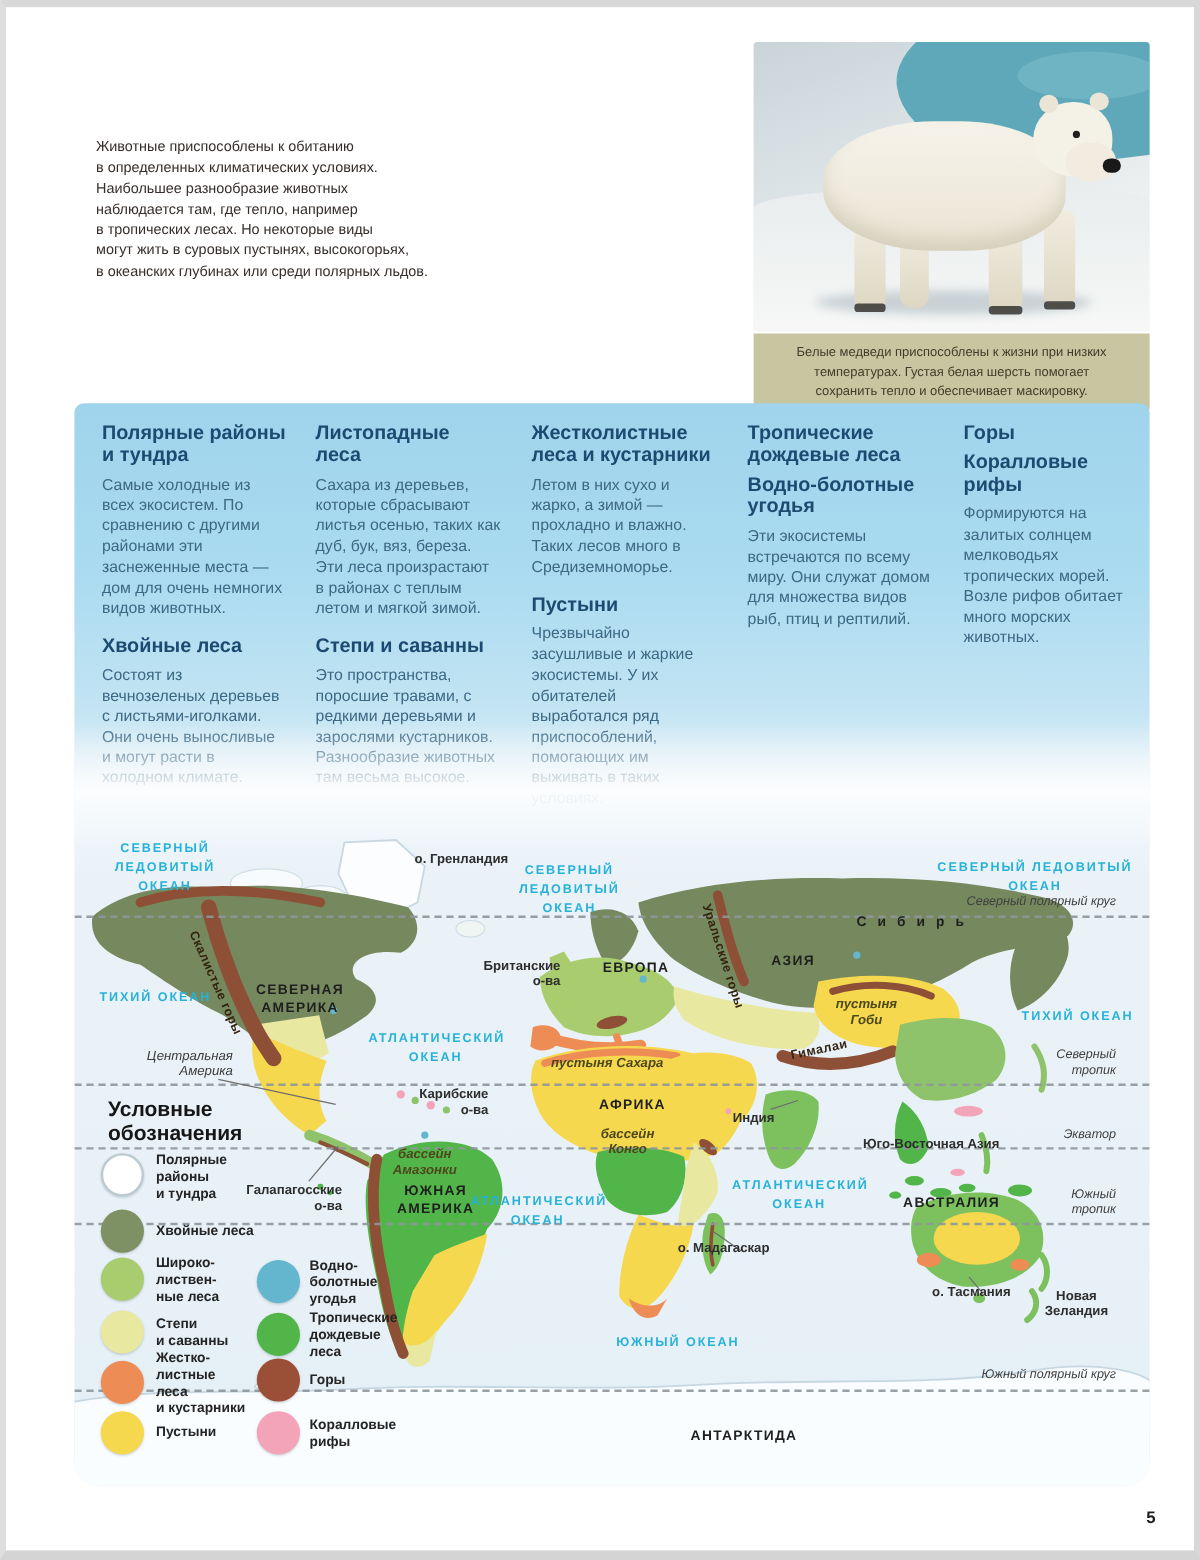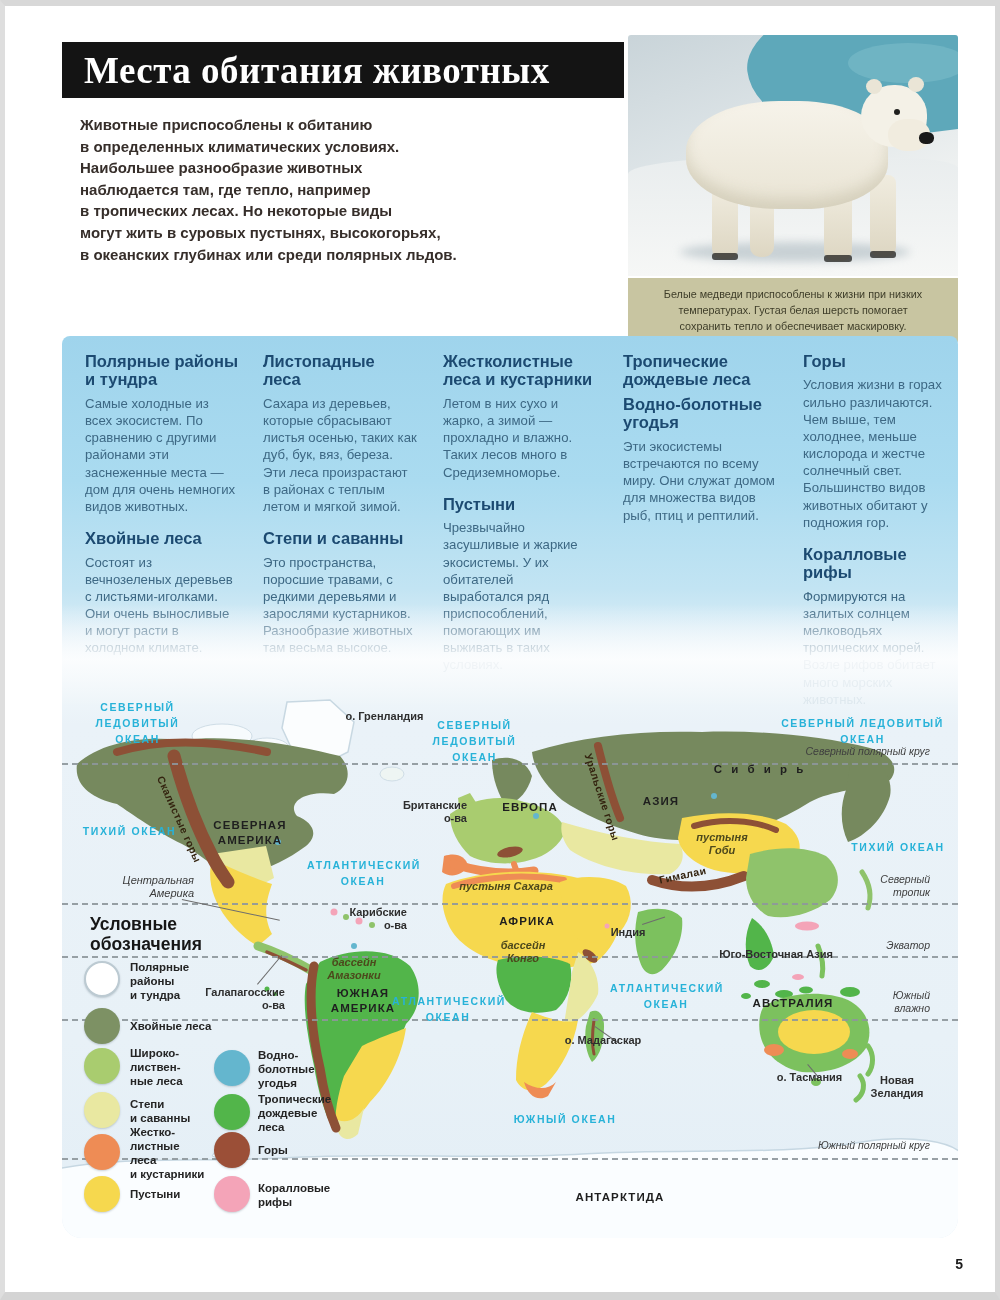--- a/index.html
+++ b/index.html
@@ -6,22 +6,22 @@
   .sheet{position:relative;width:1000px;height:1300px;background:#fff;overflow:hidden;
          border-top:6px solid #d8d8d8;border-bottom:8px solid #d4d4d4;
          border-left:5px solid #dedede;border-right:5px solid #d8d8d8;box-sizing:border-box;
          font-family:"Liberation Sans",sans-serif;}
   
   .title-bar{position:absolute;left:57px;top:36px;width:562px;height:56px;background:#141414;
              display:flex;align-items:center;}
   .title-bar span{color:#fff;font-family:"Liberation Serif",serif;font-weight:bold;
                   font-size:37px;padding-left:22px;letter-spacing:.5px;}
   
-  .intro{position:absolute;left:75px;top:108px;width:545px;color:#362e2a;font-weight:bold;
-         font-size:15px;line-height:1.44;white-space:pre-line;}
+  .intro{position:absolute;left:75px;top:108px;width:545px;color:#362e2a;font-weight:normal;
+         font-size:12px;line-height:1.44;white-space:pre-line;}
   
   .photo{position:absolute;left:623px;top:29px;width:330px;height:241px;overflow:hidden;
          background:linear-gradient(160deg,#c9d4d9 0%,#dde4e7 40%,#edf0f0 68%,#f5f6f5 100%);
          border-radius:3px 3px 0 0;}
   .photo .water{position:absolute;right:-40px;top:-36px;width:250px;height:140px;background:#5ea8ba;
                 border-radius:45% 0 0 65%;transform:rotate(-7deg);}
   .photo .water2{position:absolute;right:-10px;top:8px;width:120px;height:40px;background:#7cbcca;
                  border-radius:50%;opacity:.6;}
   .photo .snow{position:absolute;left:0;bottom:0;width:100%;height:120px;background:linear-gradient(#e9edee,#f6f7f6);
                border-radius:50% 30% 0 0/18px 12px 0 0;}
@@ -68,23 +68,20 @@
   .lg-dot.white{border:2px solid #bccad2;box-sizing:border-box;}
   .lg-lbl{position:absolute;color:#242424;font-weight:bold;font-size:11.5px;line-height:1.22;
           white-space:pre-line;z-index:4;}
   .page-num{position:absolute;right:32px;bottom:20px;color:#1c1c1c;font-weight:bold;font-size:14px;}
 </style>
 </head>
 <body>
 
 <div class="sheet">
 
-  <div class="title-bar">
-    <span>Места обитания животных</span>
-  </div>
 
   <div class="intro">Животные приспособлены к обитанию
 в определенных климатических условиях.
 Наибольшее разнообразие животных
 наблюдается там, где тепло, например
 в тропических лесах. Но некоторые виды
 могут жить в суровых пустынях, высокогорьях,
 в океанских глубинах или среди полярных льдов.</div>
 
   <div class="photo">
@@ -132,21 +129,20 @@
       <h3>Пустыни</h3>
       <p>Чрезвычайно засушливые и жаркие экосистемы. У их обитателей выработался ряд приспособлений, помогающих им выживать в таких условиях.</p>
     </div>
     <div class="col" style="left:561px;">
       <h3>Тропические дождевые леса</h3>
       <h3>Водно-болотные угодья</h3>
       <p>Эти экосистемы встречаются по всему миру. Они служат домом для множества видов рыб, птиц и рептилий.</p>
     </div>
     <div class="col" style="left:741px;">
       <h3>Горы</h3>
-      <p>Условия жизни в горах сильно различаются. Чем выше, тем холоднее, меньше кислорода и жестче солнечный свет. Большинство видов животных обитают у подножия гор.</p>
       <h3>Коралловые рифы</h3>
       <p>Формируются на залитых солнцем мелководьях тропических морей. Возле рифов обитает много морских животных.</p>
     </div>
 
     <div class="mountains"></div>
 
     <div class="map">
       <svg width="896" height="544" viewBox="0 0 896 544">
         <g>
           <ellipse cx="160" cy="42" rx="30" ry="12" fill="#f7fbfd" stroke="#cfdde6"></ellipse>
@@ -320,21 +316,21 @@
       <div class="mlbl lbl-isle" style="left:495px;top:340px;width:92px;">о. Мадагаскар</div>
       <div class="mlbl lbl-isle" style="left:705px;top:377px;width:85px;">о. Тасмания</div>
       <div class="mlbl lbl-isle" style="left:795px;top:380px;width:80px;">Новая
 Зеландия</div>
 
       <div class="mlbl lbl-lat" style="left:718px;top:51px;width:150px;">Северный полярный круг</div>
       <div class="mlbl lbl-lat" style="left:743px;top:179px;width:125px;">Северный
 тропик</div>
       <div class="mlbl lbl-lat" style="left:743px;top:245px;width:125px;">Экватор</div>
       <div class="mlbl lbl-lat" style="left:743px;top:295px;width:125px;">Южный
-влажно</div>
+тропик</div>
       <div class="mlbl lbl-lat" style="left:718px;top:445px;width:150px;">Южный полярный круг</div>
 
       <div class="legend-title">Условные
 обозначения</div>
 
       <div class="lg-dot white" style="left: 22px; top: 267px; background-color: rgb(255, 255, 255);"></div>
       <div class="lg-lbl" style="left:68px;top:266px;width:90px;">Полярные
 районы
 и тундра</div>
       <div class="lg-dot" style="left: 22px; top: 314px; background-color: rgb(125, 145, 100);"></div>

